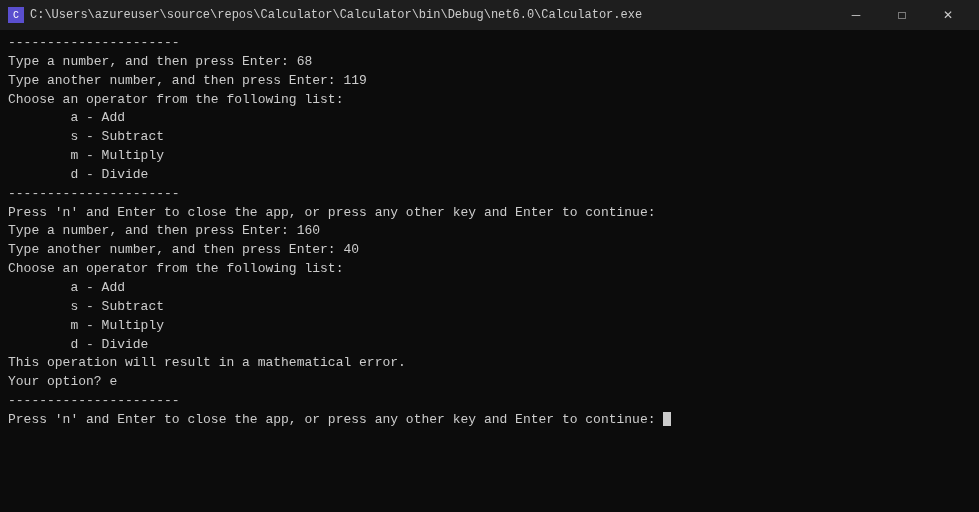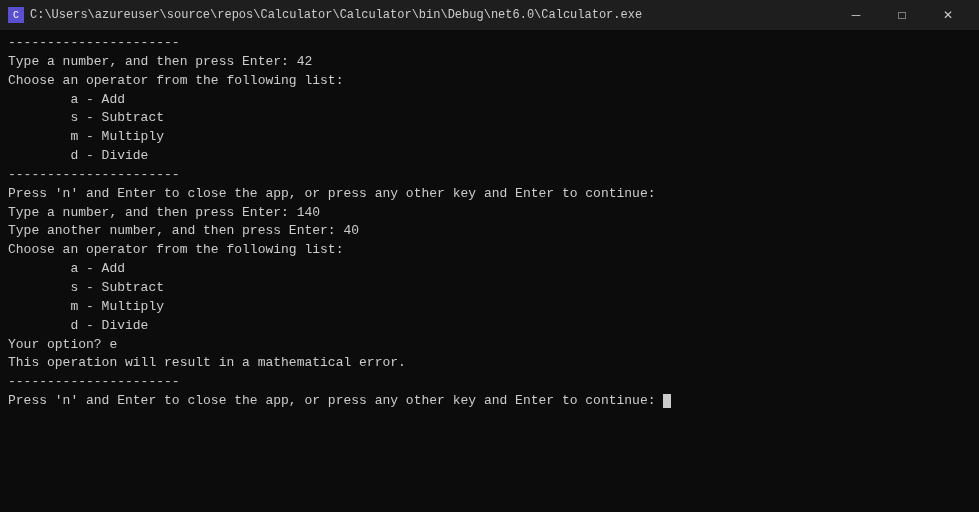--- a/index.html
+++ b/index.html
@@ -109,37 +109,38 @@
       <button class="title-btn">─</button>
       <button class="title-btn">□</button>
       <button class="title-btn close">✕</button>
     </div>
   </div>
 </div>
 
 <div class="console-area" id="console-area">
 <div class="console-line">----------------------</div>
     <div class="console-line"></div>
-    <div class="console-line">Type a number, and then press Enter: 42</div>
+    <div class="console-line">Type a number, and then press Enter: 68</div>
+    <div class="console-line">Type another number, and then press Enter: 119</div>
     <div class="console-line">Choose an operator from the following list:</div>
     <div class="console-line">        a - Add</div>
     <div class="console-line">        s - Subtract</div>
     <div class="console-line">        m - Multiply</div>
     <div class="console-line">        d - Divide</div>
     <div class="console-line"></div>
     <div class="console-line">----------------------</div>
     <div class="console-line"></div>
     <div class="console-line">Press 'n' and Enter to close the app, or press any other key and Enter to continue:</div>
     <div class="console-line"></div>
-    <div class="console-line">Type a number, and then press Enter: 140</div>
+    <div class="console-line">Type a number, and then press Enter: 160</div>
     <div class="console-line">Type another number, and then press Enter: 40</div>
     <div class="console-line">Choose an operator from the following list:</div>
     <div class="console-line">        a - Add</div>
     <div class="console-line">        s - Subtract</div>
     <div class="console-line">        m - Multiply</div>
     <div class="console-line">        d - Divide</div>
+    <div class="console-line">This operation will result in a mathematical error.</div>
     <div class="console-line">Your option? e</div>
-    <div class="console-line">This operation will result in a mathematical error.</div>
     <div class="console-line"></div>
     <div class="console-line">----------------------</div>
     <div class="console-line"></div>
     <div class="console-line">Press 'n' and Enter to close the app, or press any other key and Enter to continue: <span class="cursor"></span></div>
   </div>
 
 </body></html>

